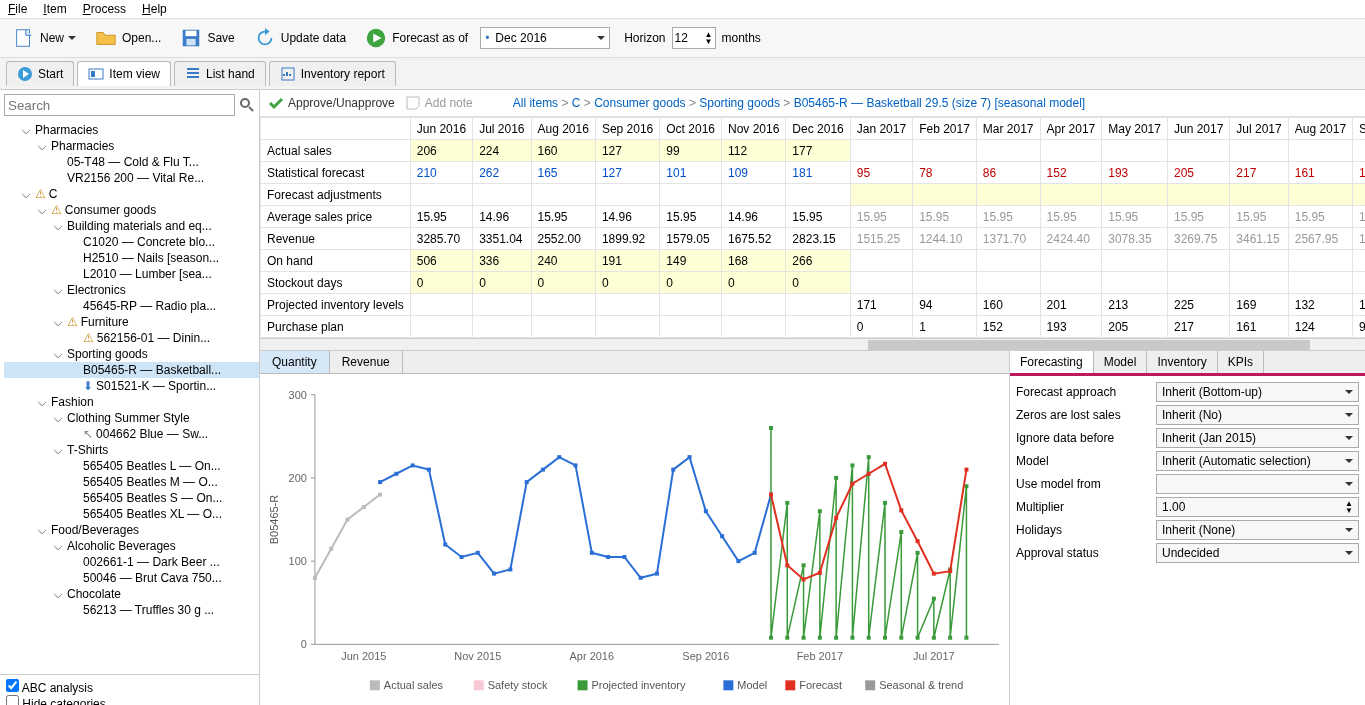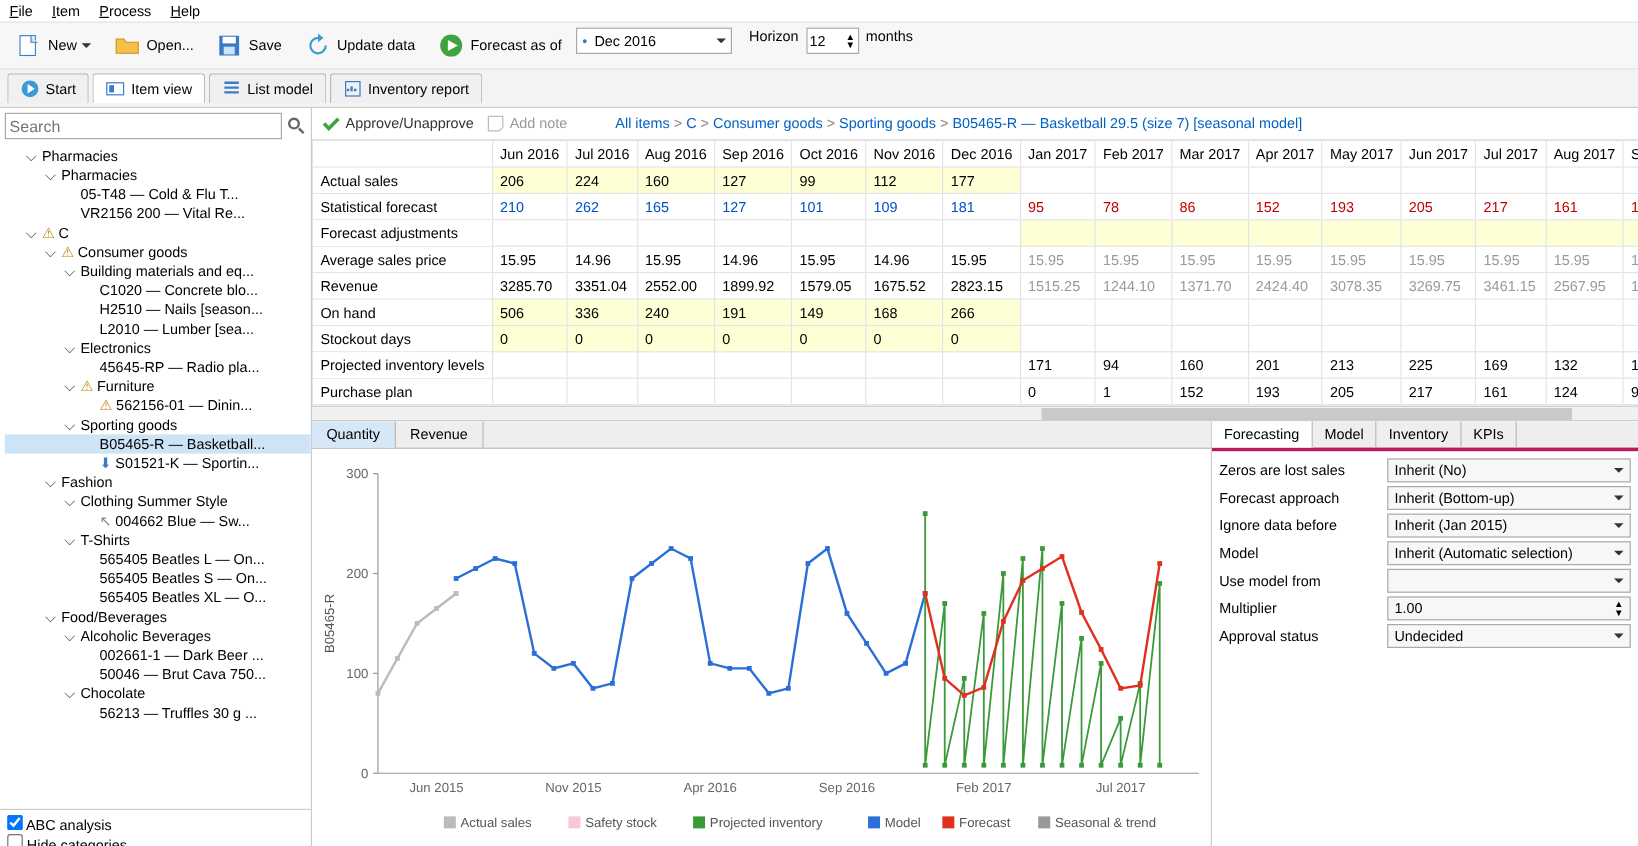--- a/index.html
+++ b/index.html
@@ -1,20 +1,20 @@
 <!DOCTYPE html>
 <html><head>
 <meta charset="utf-8">
 <style>
 * { box-sizing: border-box; margin: 0; padding: 0; }
 body { font-family: "Segoe UI", Tahoma, Arial, sans-serif; font-size: 12px; color: #000; background: #fff; overflow: hidden; width: 1365px; height: 705px; }
 .menubar { display: flex; gap: 16px; padding: 2px 8px; border-bottom: 1px solid #ddd; }
 .menubar span { cursor: default; }
 .menubar span::first-letter { text-decoration: underline; }
-.toolbar { display: flex; gap: 6px; padding: 4px 6px; border-bottom: 1px solid #ddd; background: #f7f7f7; }
+.toolbar { display: flex; align-items: center; gap: 6px; padding: 4px 6px; border-bottom: 1px solid #ddd; background: #f7f7f7; }
 .tbtn { display: flex; align-items: center; gap: 4px; padding: 3px 6px; cursor: pointer; }
 .ico { width: 24px; height: 24px; display: inline-flex; align-items: center; justify-content: center; }
 .ico svg { width: 22px; height: 22px; }
 .combo { border: 1px solid #aaa; background: #fff; padding: 2px 4px; height: 22px; display: flex; align-items: center; gap: 6px; }
 .combo .caret { border: 4px solid transparent; border-top-color: #333; margin-top: 3px; }
 .spin { border: 1px solid #aaa; background: #fff; height: 22px; width: 44px; display: flex; align-items: center; justify-content: space-between; padding: 0 2px; }
 
 .tabbar { display: flex; gap: 3px; padding: 3px 6px; border-bottom: 1px solid #ccc; background: #f3f3f3; }
 .tab { border: 1px solid #bbb; border-bottom: none; padding: 4px 10px; background: #f0f0f0; display: flex; align-items: center; gap: 5px; border-radius: 3px 3px 0 0; }
 .tab.active { background: #fff; }
@@ -156,21 +156,21 @@
         </svg>
       </span>
     <span>Item view</span>
   </div>
   <div class="tab">
     <span class="ico16">
         <svg viewBox="0 0 16 16">
           <path d="M2 3h12M2 7h12M2 11h12" stroke="#3a7bc8" stroke-width="2"></path>
         </svg>
       </span>
-    <span>List model</span>
+    <span>List hand</span>
   </div>
   <div class="tab">
     <span class="ico16">
         <svg viewBox="0 0 16 16">
           <rect x="2" y="2" width="12" height="12" fill="none" stroke="#3a7bc8"></rect>
           <path d="M4 10v-2m3 2V6m3 4V8" stroke="#3a7bc8" stroke-width="2"></path>
         </svg>
       </span>
     <span>Inventory report</span>
   </div>
@@ -275,20 +275,24 @@
           <span style="color:#888">↖</span>
           <span class="twig-lbl">004662 Blue — Sw...</span>
         </div>
         <div class="twig" style="padding-left: 48px;">
           <span class="chev">⌵</span>
           <span class="twig-lbl">T-Shirts</span>
         </div>
         <div class="twig" style="padding-left: 64px;">
           <span class="chev"></span>
           <span class="twig-lbl">565405 Beatles L — On...</span>
+        </div>
+        <div class="twig" style="padding-left: 64px;">
+          <span class="chev"></span>
+          <span class="twig-lbl">565405 Beatles M — O...</span>
         </div>
         <div class="twig" style="padding-left: 64px;">
           <span class="chev"></span>
           <span class="twig-lbl">565405 Beatles S — On...</span>
         </div>
         <div class="twig" style="padding-left: 64px;">
           <span class="chev"></span>
           <span class="twig-lbl">565405 Beatles XL — O...</span>
         </div>
         <div class="twig" style="padding-left: 32px;">
@@ -659,30 +663,30 @@
       </div>
       <div class="proppane">
         <div class="ptabs">
           <div class="ptab active">Forecasting</div>
           <div class="ptab">Model</div>
           <div class="ptab">Inventory</div>
           <div class="ptab">KPIs</div>
         </div>
         <div class="proplist" id="proplist">
             <div class="prow">
-              <div class="plabel">Zeros are lost sales</div>
+              <div class="plabel">Forecast approach</div>
               <div class="pcombo">
-                <span>Inherit (No)</span>
+                <span>Inherit (Bottom-up)</span>
                 <span class="dropcaret"></span>
               </div>
             </div>
             <div class="prow">
-              <div class="plabel">Forecast approach</div>
+              <div class="plabel">Zeros are lost sales</div>
               <div class="pcombo">
-                <span>Inherit (Bottom-up)</span>
+                <span>Inherit (No)</span>
                 <span class="dropcaret"></span>
               </div>
             </div>
             <div class="prow">
               <div class="plabel">Ignore data before</div>
               <div class="pcombo">
                 <span>Inherit (Jan 2015)</span>
                 <span class="dropcaret"></span>
               </div>
             </div>
@@ -701,20 +705,27 @@
               </div>
             </div>
             <div class="prow">
               <div class="plabel">Multiplier</div>
               <div class="pcombo">
                 <span>1.00</span>
                 <span style="font-size:8px;line-height:7px">▲<br>▼</span>
               </div>
             </div>
             <div class="prow">
+              <div class="plabel">Holidays</div>
+              <div class="pcombo">
+                <span>Inherit (None)</span>
+                <span class="dropcaret"></span>
+              </div>
+            </div>
+            <div class="prow">
               <div class="plabel">Approval status</div>
               <div class="pcombo">
                 <span>Undecided</span>
                 <span class="dropcaret"></span>
               </div>
             </div>
           </div>
       </div>
     </div>
   </div>

